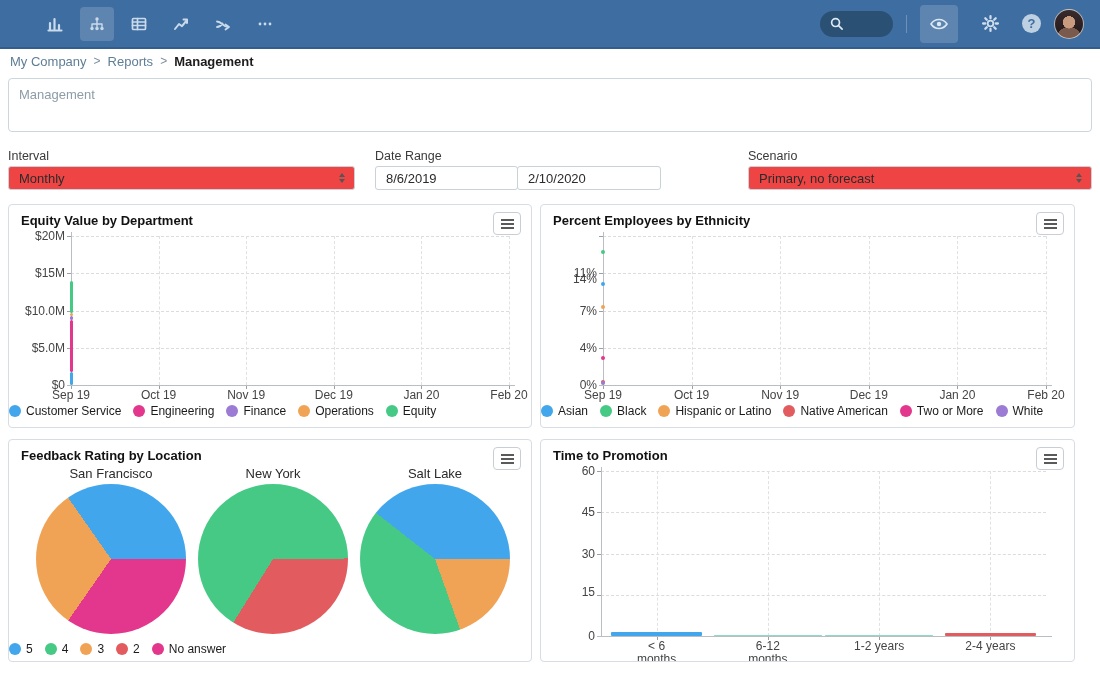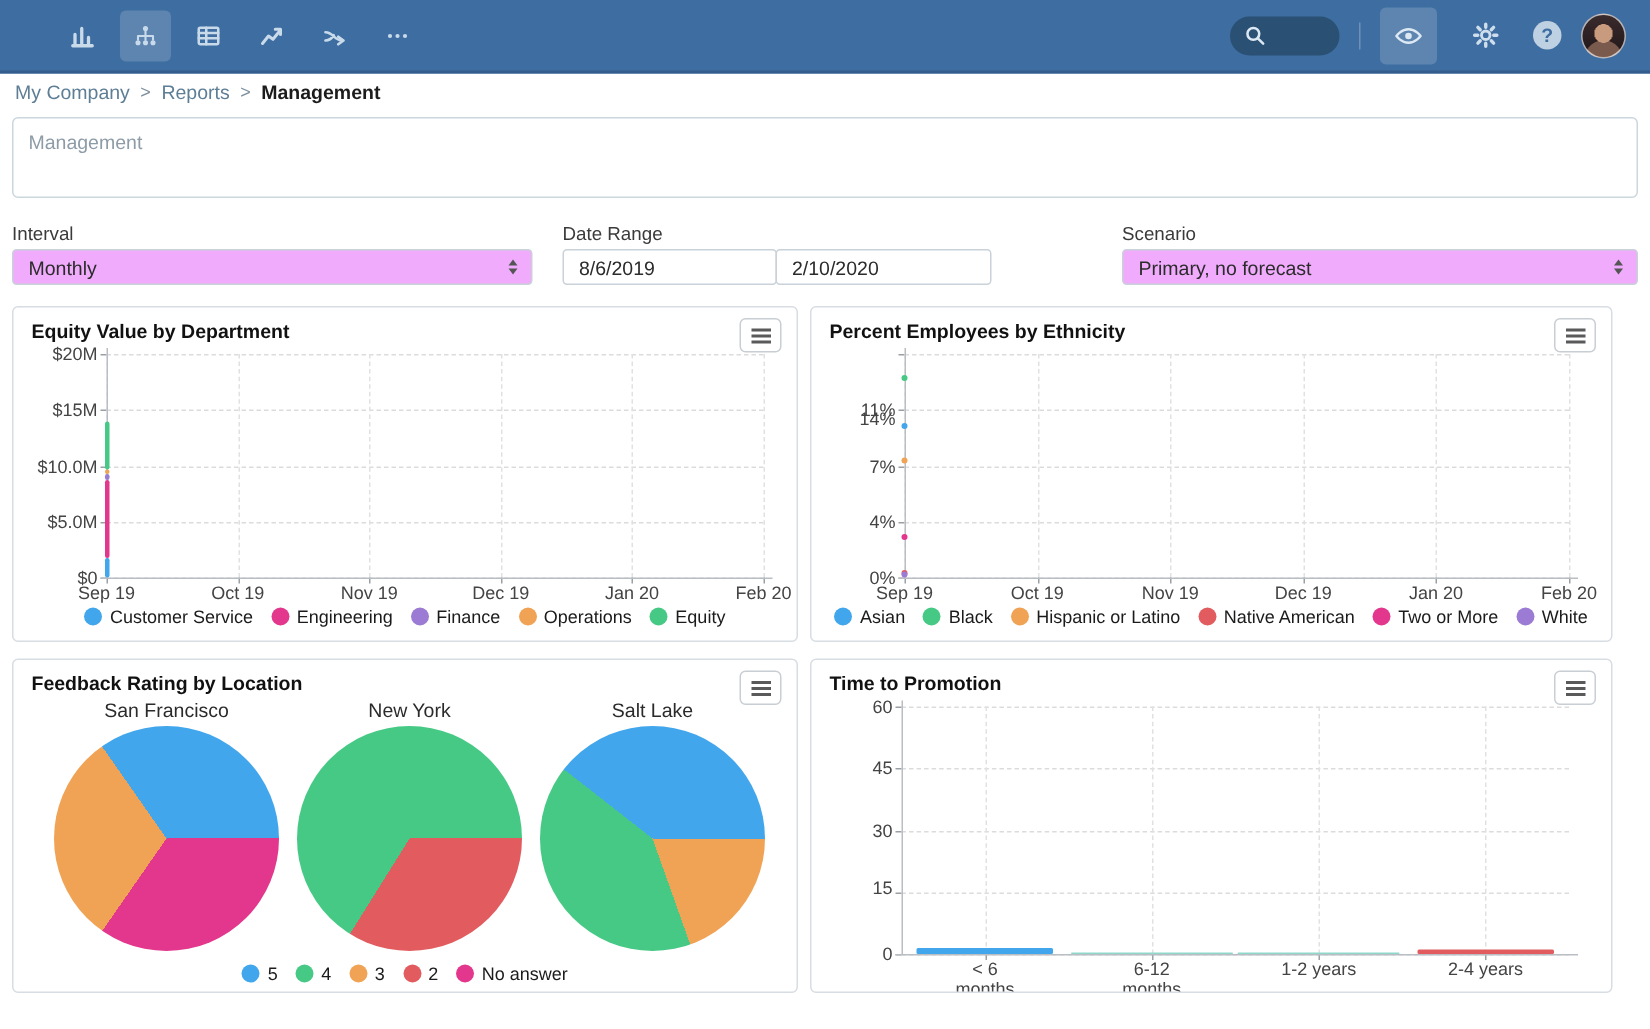--- a/index.html
+++ b/index.html
@@ -26,21 +26,21 @@
   
   .breadcrumb{position:absolute;left:10px;top:47px;height:28px;display:flex;align-items:center;gap:7px;font-size:13px;}
   .crumb{color:#5e7e96;cursor:pointer;}
   .crumb.current{color:#1c1c1c;font-weight:bold;cursor:default;}
   .crumb-sep{color:#7d8f9d;font-size:12px;}
   
   .desc-box{position:absolute;left:8px;top:78px;width:1084px;height:54px;box-sizing:border-box;border:1px solid #ccd6dd;border-radius:4px;background:#fff;resize:none;font-family:"Liberation Sans",sans-serif;font-size:13px;color:#8d9ca7;padding:8px 10px;outline:none;}
   
   .filter-label{position:absolute;top:149px;font-size:12.5px;color:#3a3a3a;}
   .control{position:absolute;top:166px;height:24px;box-sizing:border-box;border:1px solid #c9d2d9;border-radius:3px;font-size:13px;color:#2b2b2b;display:flex;align-items:center;padding:0 10px;}
-  .control.select{background:#f0abfc;cursor:pointer;}
+  .control.select{background:#ef4444;cursor:pointer;}
   .control.input{background:#fff;cursor:text;}
   .updown{position:absolute;right:9px;top:50%;transform:translateY(-50%);display:flex;flex-direction:column;gap:2px;}
   .tri-up{width:0;height:0;border-left:3.5px solid transparent;border-right:3.5px solid transparent;border-bottom:4.5px solid #555;}
   .tri-down{width:0;height:0;border-left:3.5px solid transparent;border-right:3.5px solid transparent;border-top:4.5px solid #555;}
   
   .panel{position:absolute;box-sizing:border-box;background:#fff;border:1px solid #d7dde2;border-radius:4px;overflow:hidden;}
   .panel-title{position:absolute;left:12px;top:8px;font-size:13px;font-weight:bold;color:#111;}
   .menu-btn{position:absolute;right:10px;top:7px;width:26px;height:21px;border:1px solid #c8ced3;border-radius:4px;background:#fff;display:flex;align-items:center;justify-content:center;cursor:pointer;}
   .hamburger{width:13px;height:2px;background:#5a5a5a;box-shadow:0 -4px 0 #5a5a5a,0 4px 0 #5a5a5a;}
   
@@ -48,21 +48,21 @@
   .gridline-v{position:absolute;width:0;border-left:1px dashed #e1e1e1;}
   .axis-y{position:absolute;width:1px;background:#b9bec3;}
   .axis-x{position:absolute;height:1px;background:#b9bec3;}
   .tick-y{position:absolute;width:4px;height:1px;background:#9aa0a5;}
   .tick-x{position:absolute;width:1px;height:4px;background:#9aa0a5;}
   .ylabel{position:absolute;width:56px;text-align:right;font-size:12px;color:#444;line-height:14px;}
   .xlabel{position:absolute;width:56px;text-align:center;font-size:12px;color:#444;line-height:13px;}
   .seg{position:absolute;width:3px;border-radius:1.5px;}
   .pt{position:absolute;width:4px;height:4px;border-radius:50%;}
   .bar{position:absolute;border-radius:1px;}
-  .legend-row{position:absolute;left:0;right:0;display:flex;justify-content:center;align-items:center;gap:12px;white-space:nowrap;}
+  .legend-row{position:absolute;left:0;right:0;display:flex;align-items:center;gap:12px;white-space:nowrap;}
   .legend-item{display:flex;align-items:center;gap:5px;font-size:12px;color:#1b1b1b;cursor:pointer;}
   .legend-dot{width:12px;height:12px;border-radius:50%;flex:0 0 auto;}
   .pie{position:absolute;border-radius:50%;}
   .pie-title{position:absolute;width:150px;text-align:center;font-size:13px;color:#2b2b2b;}
 </style>
 </head>
 <body>
 
 <header class="navbar">
   <nav class="nav-icons">

